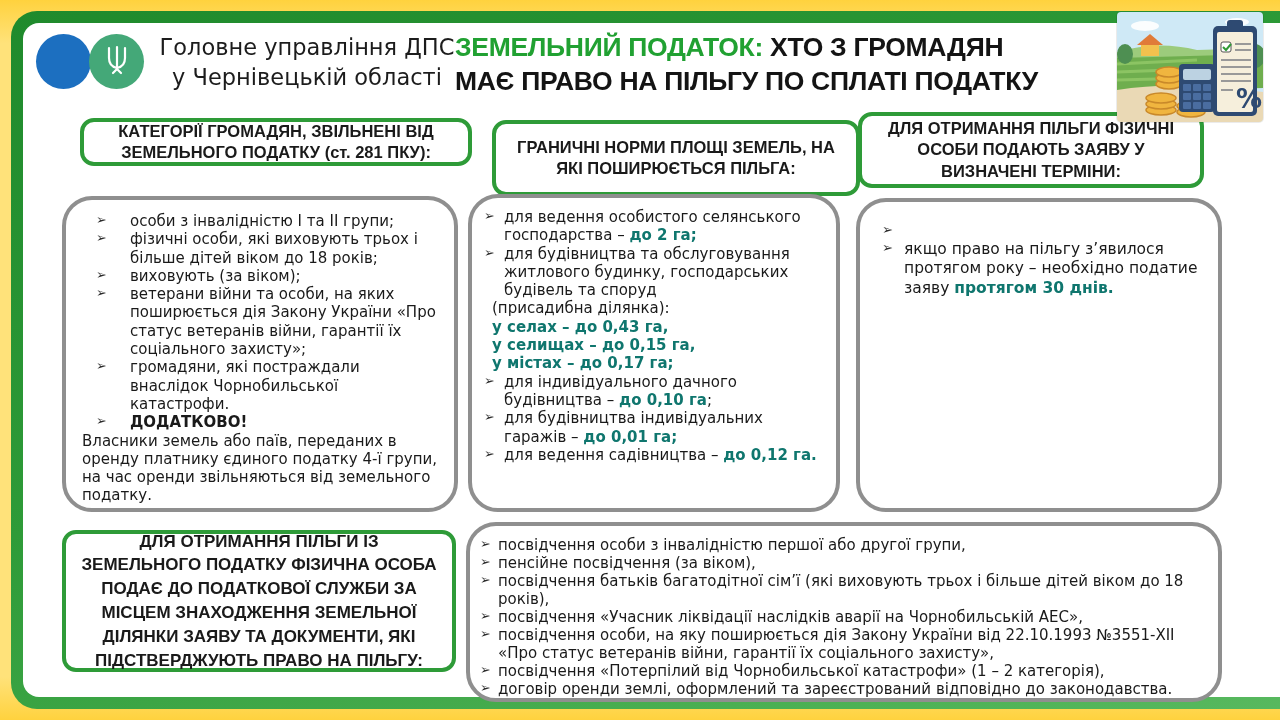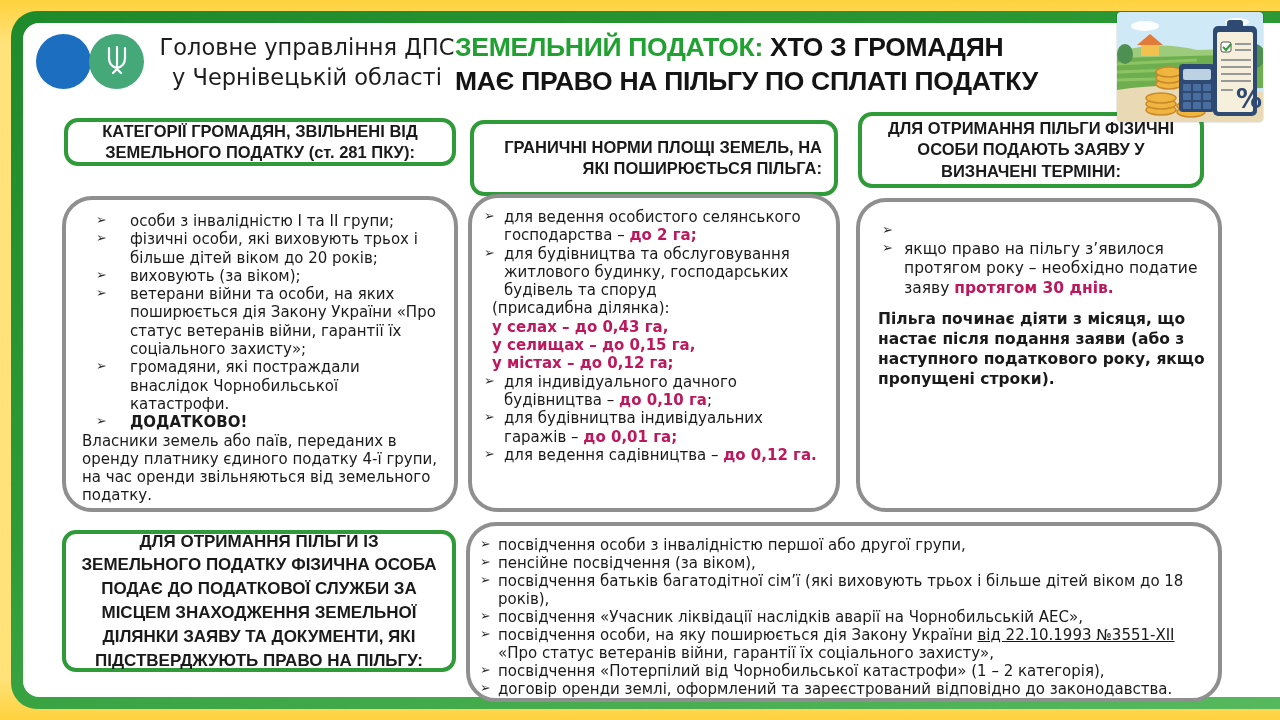--- a/index.html
+++ b/index.html
@@ -30,23 +30,23 @@
     border-radius:4px;overflow:hidden;box-shadow:0 0 0 1px rgba(0,0,0,.08);}
 
   
   .hbox{border:4px solid #2e9b38;border-radius:14px;background:#fff;
     display:flex;align-items:center;justify-content:center;text-align:center;
     font-family:"Liberation Sans",sans-serif;font-weight:bold;
     font-size:16.5px;line-height:1.3;padding:4px 12px;box-sizing:border-box;}
   .cbox{border:4px solid #8f8f8f;border-radius:30px;background:#fff;
     box-sizing:border-box;overflow:hidden;font-size:15px;line-height:1.22;}
 
-  .box-h1{left:64px;top:118px;width:392px;height:48px;text-align:center;}
+  .box-h1{left:80px;top:118px;width:392px;height:48px;text-align:center;}
   .box-c1{left:62px;top:196px;width:396px;height:316px;padding:12px 12px 6px 16px;}
-  .box-h2{left:470px;top:120px;width:368px;height:76px;text-align:right;}
+  .box-h2{left:492px;top:120px;width:368px;height:76px;}
   .box-c2{left:468px;top:194px;width:372px;height:318px;padding:10px 8px 6px 12px;}
   .box-h3{left:858px;top:112px;width:346px;height:76px;}
   .box-c3{left:856px;top:198px;width:366px;height:314px;padding:18px 12px 6px 18px;font-size:15.5px;line-height:1.25;}
   .box-h4{left:62px;top:530px;width:394px;height:142px;font-size:17px;line-height:1.4;}
   .box-c4{left:466px;top:522px;width:756px;height:180px;padding:10px 12px 6px 10px;font-size:15px;line-height:1.2;}
 
   
   .li{position:relative;}
   .bullet{position:absolute;top:0;font-size:0.85em;color:#2b2b2b;}
   .list-col1 .li.hang{padding-left:48px;}
@@ -54,23 +54,23 @@
   .list-col2 .li.hang{padding-left:20px;}
   .list-col2 .li.hang .bullet{left:0;}
   .list-col2 .li.sub{padding-left:8px;}
   .list-col3 .li.hang{padding-left:26px;margin-bottom:2px;}
   .list-col3 .li.hang .bullet{left:4px;}
   .list-col4 .li.hang{padding-left:18px;}
   .list-col4 .li.hang .bullet{left:0;}
   .li.flush{padding-left:0;}
   .spacer{height:18px;}
 
-  .seg-green{color:#be185d;font-weight:bold;}
+  .seg-green{color:#0f766e;font-weight:bold;}
   .seg-bold{font-weight:bold;}
-  .seg-underline{text-decoration:underline;}
+  .seg-underline{}
 
   .col3-footer{font-weight:bold;margin-top:12px;font-size:15.5px;line-height:1.28;
     font-family:"DejaVu Sans",sans-serif;}
 </style>
 </head>
 <body>
 
 <div class="poster">
   <div class="frame-green"></div>
   <div class="panel"></div>
@@ -159,53 +159,52 @@
         <text x="119" y="96" font-size="26" font-weight="bold" fill="#2e4a72" font-family="DejaVu Sans, sans-serif">%</text>
       </g>
     </svg>
   </div>
 
   <div class="abs hbox box-h1">
     <span>КАТЕГОРІЇ ГРОМАДЯН, ЗВІЛЬНЕНІ ВІД ЗЕМЕЛЬНОГО ПОДАТКУ (ст. 281 ПКУ):</span>
   </div>
   <div class="abs cbox box-c1 list-col1">
       <div class="li hang"><span class="bullet">➢</span><span class="li-text"><span>особи з інвалідністю І та ІІ групи;</span></span></div>
-      <div class="li hang"><span class="bullet">➢</span><span class="li-text"><span>фізичні особи, які виховують трьох і більше дітей віком до 20 років;</span></span></div>
+      <div class="li hang"><span class="bullet">➢</span><span class="li-text"><span>фізичні особи, які виховують трьох і більше дітей віком до 18 років;</span></span></div>
       <div class="li hang"><span class="bullet">➢</span><span class="li-text"><span>виховують (за віком);</span></span></div>
       <div class="li hang"><span class="bullet">➢</span><span class="li-text"><span>ветерани війни та особи, на яких поширюється дія Закону України «Про статус ветеранів війни, гарантії їх соціального захисту»;</span></span></div>
       <div class="li hang"><span class="bullet">➢</span><span class="li-text"><span>громадяни, які постраждали внаслідок Чорнобильської катастрофи.</span></span></div>
       <div class="li hang"><span class="bullet">➢</span><span class="li-text"><span class="seg-bold">ДОДАТКОВО!</span></span></div>
       <div class="li flush"><span class="li-text"><span>Власники земель або паїв, переданих в оренду платнику єдиного податку 4-ї групи, на час оренди звільняються від земельного податку.</span></span></div>
     </div>
 
   <div class="abs hbox box-h2">
     <span>ГРАНИЧНІ НОРМИ ПЛОЩІ ЗЕМЕЛЬ, НА ЯКІ ПОШИРЮЄТЬСЯ ПІЛЬГА:</span>
   </div>
   <div class="abs cbox box-c2 list-col2">
       <div class="li hang"><span class="bullet">➢</span><span class="li-text"><span>для ведення особистого селянського господарства – </span><span class="seg-green">до 2 га;</span></span></div>
       <div class="li hang"><span class="bullet">➢</span><span class="li-text"><span>для будівництва та обслуговування житлового будинку, господарських будівель та споруд</span></span></div>
       <div class="li sub"><span class="li-text"><span>(присадибна ділянка):</span></span></div>
       <div class="li sub"><span class="li-text"><span class="seg-green">у селах – до 0,43 га,</span></span></div>
       <div class="li sub"><span class="li-text"><span class="seg-green">у селищах – до 0,15 га,</span></span></div>
-      <div class="li sub"><span class="li-text"><span class="seg-green">у містах – до 0,12 га;</span></span></div>
+      <div class="li sub"><span class="li-text"><span class="seg-green">у містах – до 0,17 га;</span></span></div>
       <div class="li hang"><span class="bullet">➢</span><span class="li-text"><span>для індивідуального дачного будівництва – </span><span class="seg-green">до 0,10 га</span><span>;</span></span></div>
       <div class="li hang"><span class="bullet">➢</span><span class="li-text"><span>для будівництва індивідуальних гаражів – </span><span class="seg-green">до 0,01 га;</span></span></div>
       <div class="li hang"><span class="bullet">➢</span><span class="li-text"><span>для ведення садівництва – </span><span class="seg-green">до 0,12 га.</span></span></div>
     </div>
 
   <div class="abs hbox box-h3">
     <span>ДЛЯ ОТРИМАННЯ ПІЛЬГИ ФІЗИЧНІ ОСОБИ ПОДАЮТЬ ЗАЯВУ У ВИЗНАЧЕНІ ТЕРМІНИ:</span>
   </div>
   <div class="abs cbox box-c3">
     <div class="list-col3">
         <div class="li hang"><span class="bullet">➢</span></div>
         <div class="spacer"></div>
         <div class="li hang"><span class="bullet">➢</span><span class="li-text"><span>якщо право на пільгу з’явилося протягом року – необхідно податие заяву </span><span class="seg-green">протягом 30 днів.</span></span></div>
       </div>
-    <div class="col3-footer">Пільга починає діяти  з місяця, що настає після подання заяви (або з наступного податкового року, якщо пропущені строки).</div>
   </div>
 
   <div class="abs hbox box-h4">
     <span>ДЛЯ ОТРИМАННЯ ПІЛЬГИ ІЗ ЗЕМЕЛЬНОГО ПОДАТКУ ФІЗИЧНА ОСОБА ПОДАЄ ДО ПОДАТКОВОЇ СЛУЖБИ ЗА МІСЦЕМ ЗНАХОДЖЕННЯ ЗЕМЕЛЬНОЇ ДІЛЯНКИ ЗАЯВУ ТА ДОКУМЕНТИ, ЯКІ ПІДСТВЕРДЖУЮТЬ ПРАВО НА ПІЛЬГУ:</span>
   </div>
   <div class="abs cbox box-c4 list-col4">
       <div class="li hang"><span class="bullet">➢</span><span class="li-text"><span>посвідчення особи з інвалідністю першої або другої групи,</span></span></div>
       <div class="li hang"><span class="bullet">➢</span><span class="li-text"><span>пенсійне посвідчення (за віком),</span></span></div>
       <div class="li hang"><span class="bullet">➢</span><span class="li-text"><span>посвідчення батьків багатодітної сім’ї (які виховують трьох і більше дітей віком до 18 років),</span></span></div>
       <div class="li hang"><span class="bullet">➢</span><span class="li-text"><span>посвідчення «Учасник ліквідації наслідків аварії на Чорнобильській АЕС»,</span></span></div>

